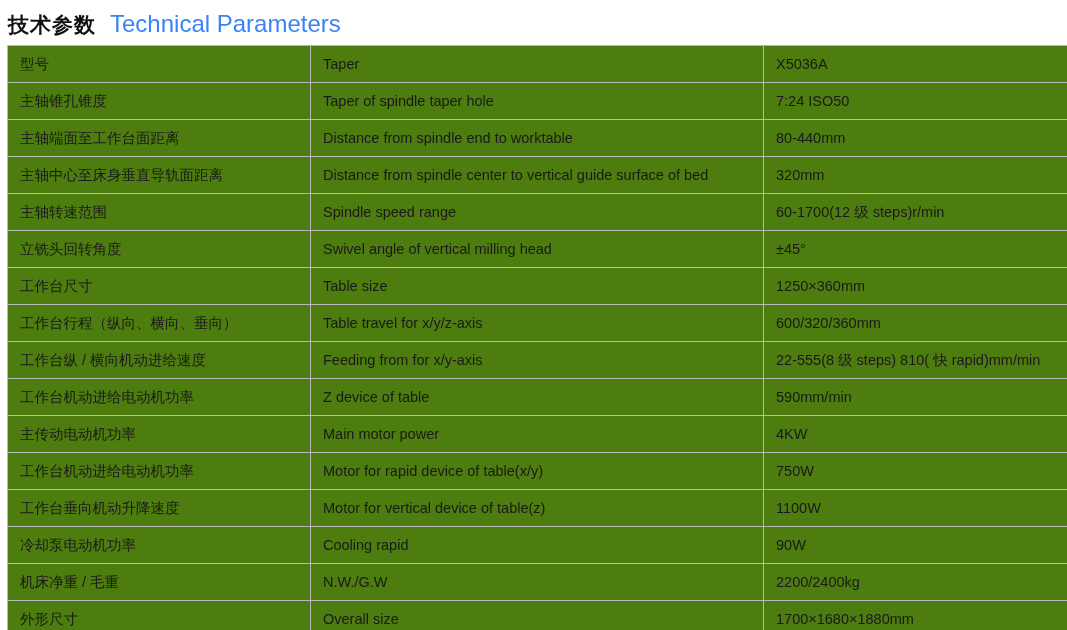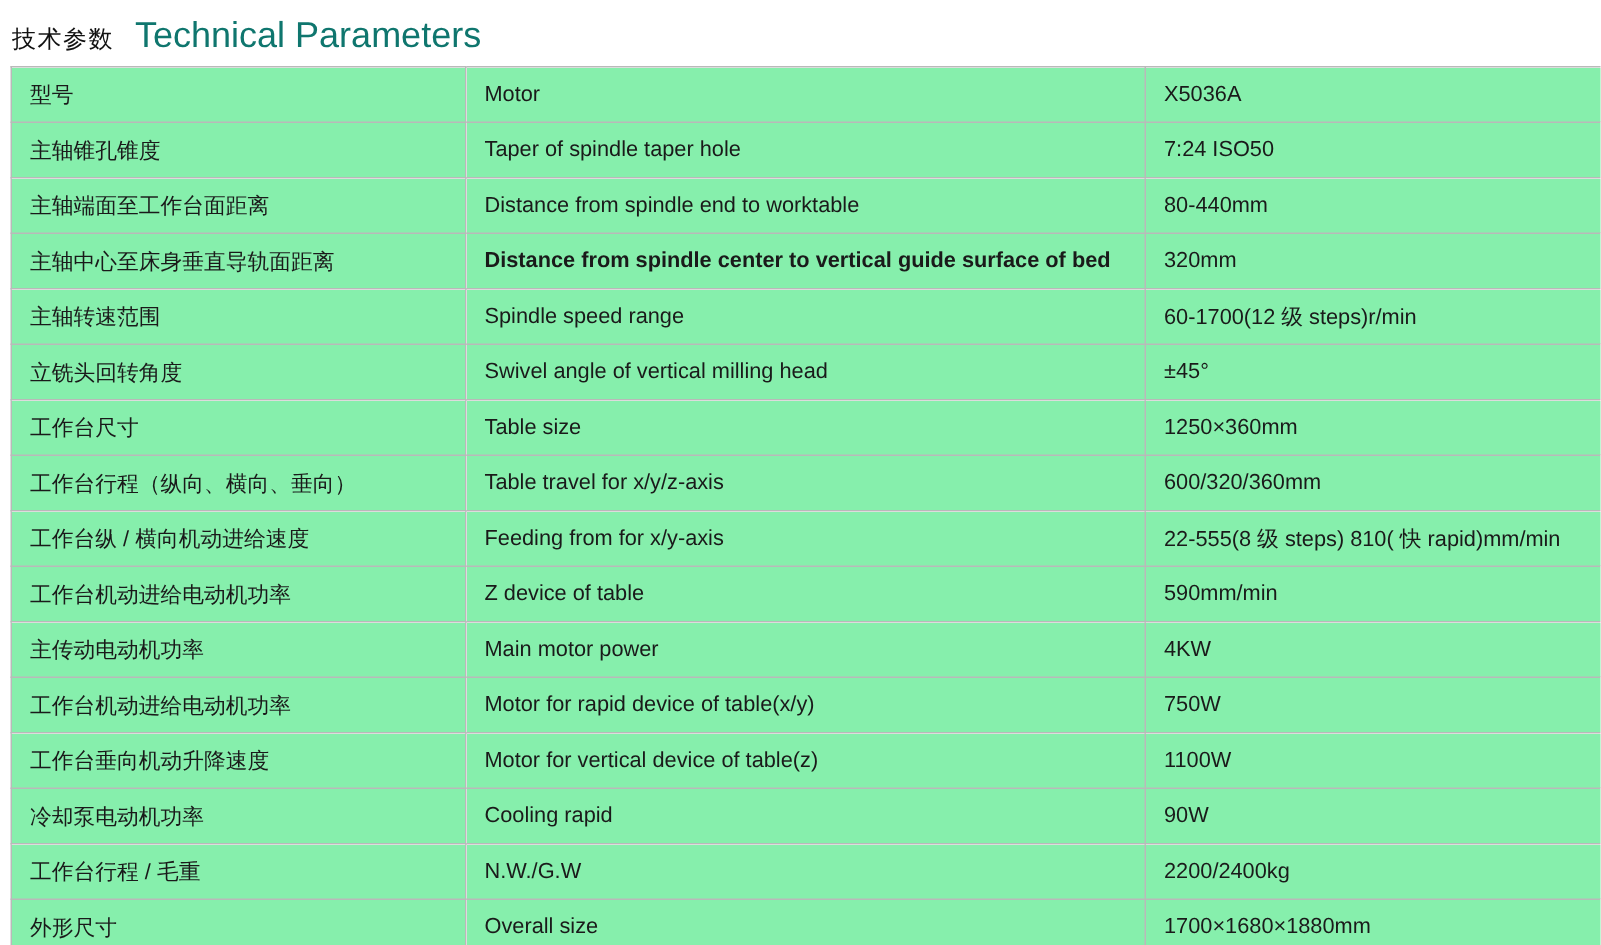--- a/index.html
+++ b/index.html
@@ -20,81 +20,80 @@
     position: relative;
     box-sizing: border-box;
   }
   .title-bar {
     padding: 10px 8px 6px 8px;
     display: flex;
     align-items: baseline;
     gap: 14px;
   }
   .title-cn {
-    font-size: 16px;
-    font-weight: normal;
+    font-size: 21px;
+    font-weight: bold;
     letter-spacing: 1px;
     color: #111111;
   }
   .title-en {
     font-size: 24px;
     font-weight: normal;
-    color: #0f766e;
+    color: #3b82f6;
   }
   table.spec {
     border-collapse: collapse;
     width: 1053px;
     margin: 0 7px;
     table-layout: fixed;
   }
   table.spec td {
     border: 1px solid #b9b9b9;
     height: 36px;
     padding: 0 12px;
     font-size: 14.5px;
     vertical-align: middle;
-    background: #86efac;
+    background: #4d7c0f;
     white-space: nowrap;
     overflow: hidden;
   }
   td.col-cn {
     width: 278px;
     font-size: 14.5px;
   }
   td.col-en {
     width: 428px;
     font-size: 15px;
   }
   td.col-val {
     width: 347px;
     font-size: 15px;
   }
   td.small-en {
     font-size: 13.2px;
-    font-weight: bold;
   }
   td.small-val {
     font-size: 14px;
   }
 </style>
 </head>
 <body>
 
 <div class="page">
 
   <div class="title-bar">
     <span class="title-cn">技术参数</span>
     <span class="title-en">Technical Parameters</span>
   </div>
 
   <table class="spec">
     <tbody>
       <tr>
         <td class="col-cn">型号</td>
-        <td class="col-en">Motor</td>
+        <td class="col-en">Taper</td>
         <td class="col-val">X5036A</td>
       </tr>
       <tr>
         <td class="col-cn">主轴锥孔锥度</td>
         <td class="col-en">Taper of spindle taper hole</td>
         <td class="col-val">7:24 ISO50</td>
       </tr>
       <tr>
         <td class="col-cn">主轴端面至工作台面距离</td>
         <td class="col-en">Distance from spindle end to worktable</td>
@@ -149,21 +148,21 @@
         <td class="col-cn">工作台垂向机动升降速度</td>
         <td class="col-en">Motor for vertical device of table(z)</td>
         <td class="col-val">1100W</td>
       </tr>
       <tr>
         <td class="col-cn">冷却泵电动机功率</td>
         <td class="col-en">Cooling rapid</td>
         <td class="col-val">90W</td>
       </tr>
       <tr>
-        <td class="col-cn">工作台行程 / 毛重</td>
+        <td class="col-cn">机床净重 / 毛重</td>
         <td class="col-en">N.W./G.W</td>
         <td class="col-val">2200/2400kg</td>
       </tr>
       <tr>
         <td class="col-cn">外形尺寸</td>
         <td class="col-en">Overall size</td>
         <td class="col-val">1700×1680×1880mm</td>
       </tr>
     </tbody>
   </table>

